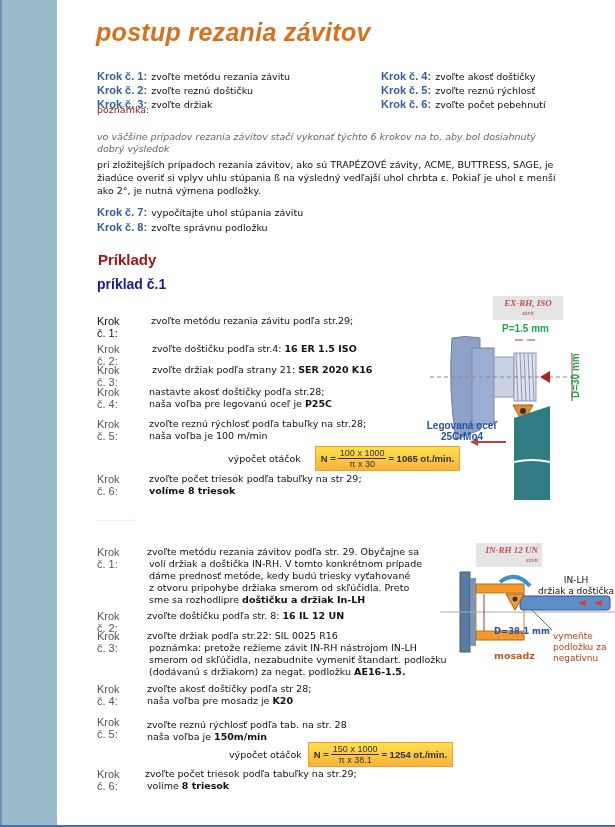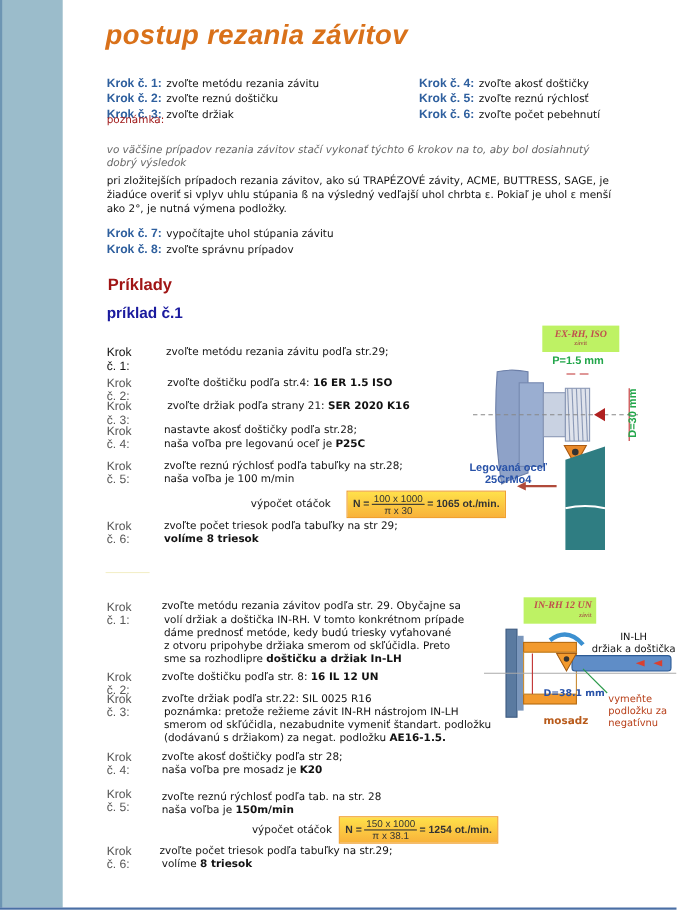--- a/index.html
+++ b/index.html
@@ -21,21 +21,21 @@
   .ex-step { position:absolute; font-size:9.5px; line-height:12px; }
   .ex-step .body { position:absolute; left:52px; top:0; white-space:nowrap; }
   .ex-step b { font-weight:bold; }
   .calc { position:absolute; font-size:9.5px; white-space:nowrap; display:flex; align-items:center; gap:14px; }
   .formula { background:linear-gradient(#ffe14a,#f8b23a); border:1px solid #f0a030; padding:1px 5px;
              font-family:"Liberation Sans", sans-serif; font-weight:bold; font-size:9.5px; color:#333; display:flex; align-items:center; gap:2px; }
   .frac { display:inline-flex; flex-direction:column; align-items:center; font-weight:normal; font-size:9px; line-height:10px; }
   .frac .num { border-bottom:1px solid #333; padding:0 2px; }
   .divider { position:absolute; left:96px; top:520px; width:40px; height:1px; background:#f3efc9; }
   .illus { position:absolute; }
-  .tag { position:absolute; background:#bef264; color:#c0504d; font-family:"Liberation Serif", serif; font-style:italic; font-weight:bold; font-size:9px; text-align:center; line-height:10px; padding:2px 4px; }
+  .tag { position:absolute; background:#e5e5e5; color:#c0504d; font-family:"Liberation Serif", serif; font-style:italic; font-weight:bold; font-size:9px; text-align:center; line-height:10px; padding:2px 4px; }
   .tag small { display:block; font-size:6px; font-style:normal; font-weight:normal; color:#a04040; }
 </style>
 </head>
 <body>
 
 <div class="sidebar"></div>
 <div class="bottom-border"></div>
 
 <h1 class="title">postup rezania závitov</h1>
 
@@ -60,21 +60,21 @@
 </div>
 
 <div class="note-label">poznámka:</div>
 <div class="note-text">vo väčšine prípadov rezania závitov stačí vykonať týchto 6 krokov na to, aby bol dosiahnutý dobrý výsledok</div>
 <div class="para">pri zložitejších prípadoch rezania závitov, ako sú TRAPÉZOVÉ závity, ACME, BUTTRESS, SAGE, je žiadúce overiť si vplyv uhlu stúpania ß na výsledný vedľajší uhol chrbta ε. Pokiaľ je uhol ε menší ako 2°, je nutná výmena podložky.</div>
 
 <div class="step-row" style="left:97px;top:206px;">
   <span class="krok-blue">Krok č. 7:</span><span>vypočítajte uhol stúpania závitu</span>
 </div>
 <div class="step-row" style="left:97px;top:221px;">
-  <span class="krok-blue">Krok č. 8:</span><span>zvoľte správnu prípadov</span>
+  <span class="krok-blue">Krok č. 8:</span><span>zvoľte správnu podložku</span>
 </div>
 
 <div class="h-examples">Príklady</div>
 <div class="h-example1">príklad č.1</div>
 
 <div class="ex-step" style="left:97px;top:315px;">
   <span class="krok-gray" style="color:#111">Krok č. 1:</span>
   <div class="body" style="left:54px">
     <div>zvoľte metódu rezania závitu podľa str.29;</div>
   </div>

